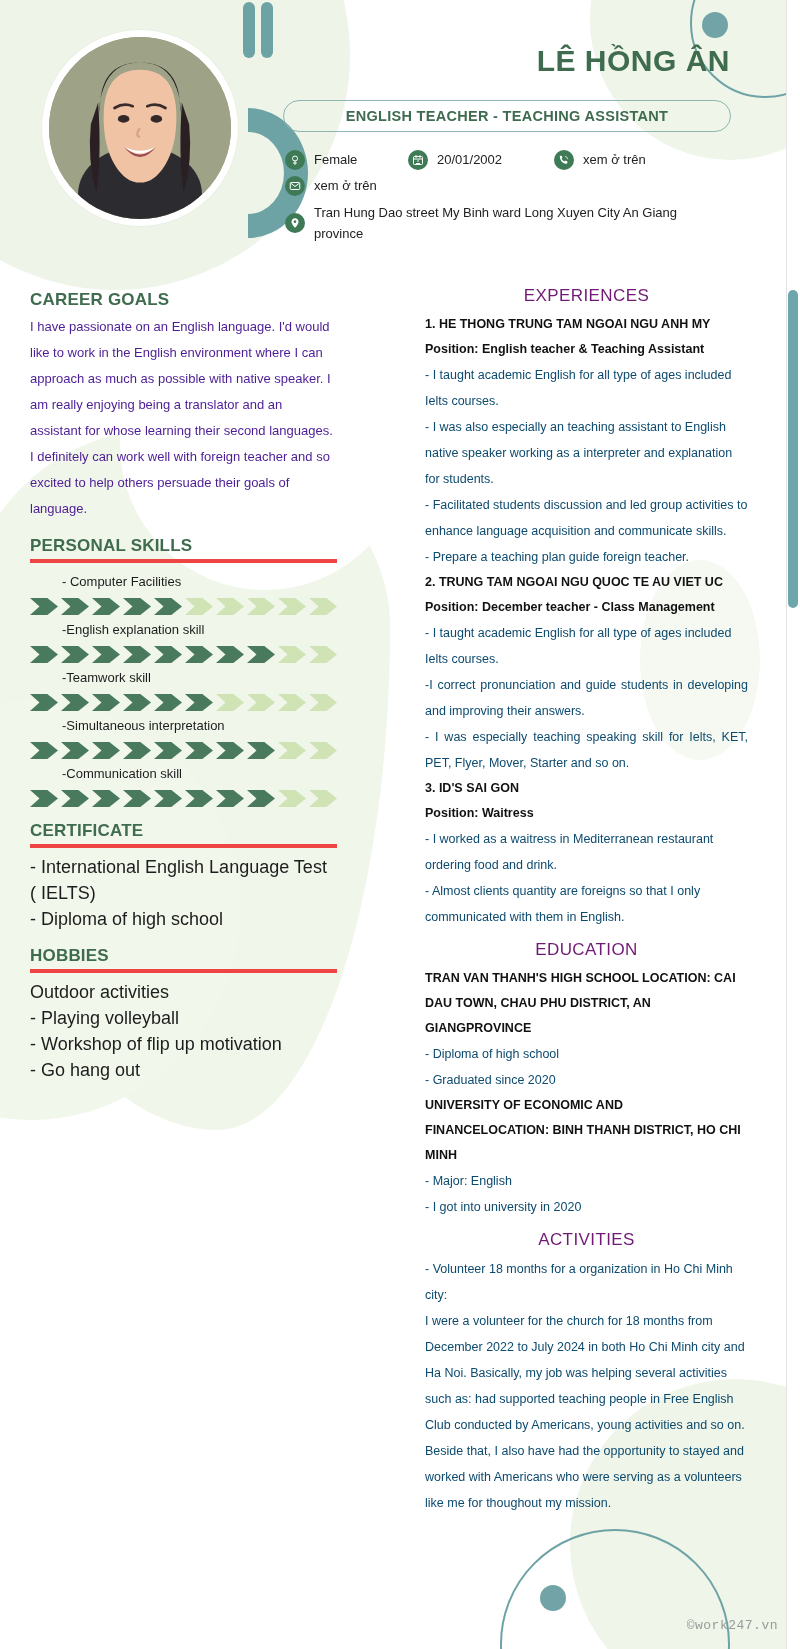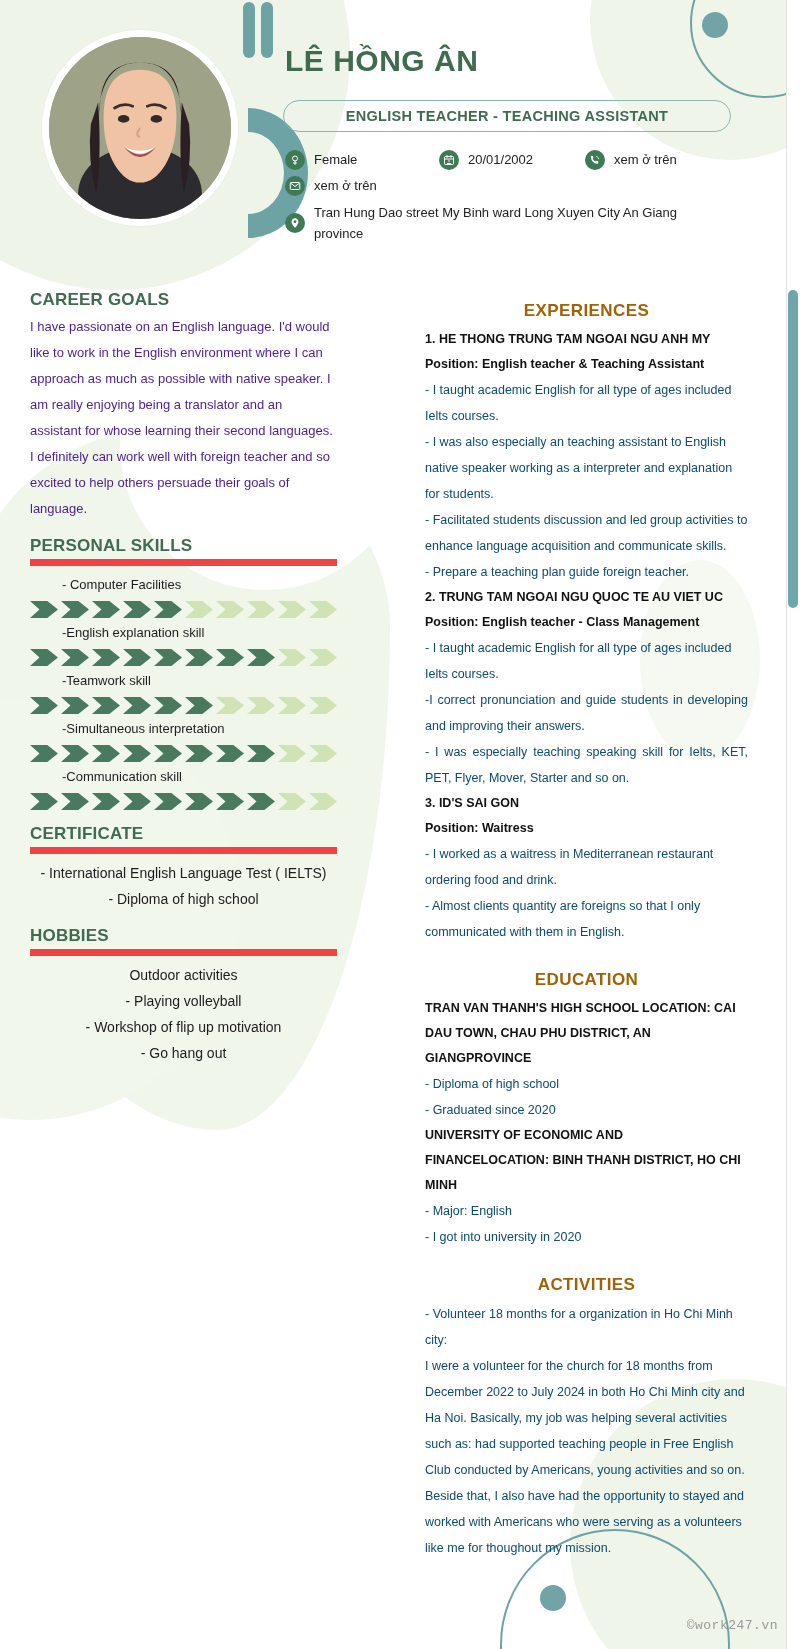--- a/index.html
+++ b/index.html
@@ -127,21 +127,21 @@
     overflow: hidden;
     position: relative;
     background: #9a9e82;
   }
   .photo svg { display:block; width:100%; height:100%; }
 
   .name {
     position: absolute;
     left: 285px; top: 44px;
     width: 445px;
-    text-align: left;
+    text-align: right;
     font-size: 30px;
     font-weight: bold;
     letter-spacing: .5px;
     color: #3f6b4f;
   }
   .title-pill {
     position: absolute;
     left: 283px; top: 100px;
     width: 448px;
     height: 32px;
@@ -158,21 +158,21 @@
   .contact {
     position: absolute;
     left: 285px; top: 150px;
     width: 452px;
     font-size: 13px;
     color: #222;
   }
   .contact-row { display: flex; align-items: flex-start; margin-bottom: 6px; }
   .citem { display: flex; align-items: center; }
   .citem.gender { width: 123px; }
-  .citem.dob { width: 146px; margin-left: 31px; }
+  .citem.dob { width: 146px; }
   .ico {
     width: 20px; height: 20px;
     border-radius: 50%;
     background: #3f7a56;
     color: #fff;
     display: inline-flex;
     align-items: center;
     justify-content: center;
     margin-right: 9px;
     flex: 0 0 20px;
@@ -187,32 +187,32 @@
   .col-right { width: 440px; padding: 8px 52px 0 22px; position: relative; }
 
   h2.sec-left {
     font-size: 17px;
     font-weight: bold;
     color: #3f6b4f;
     letter-spacing: .2px;
     margin-top: 14px;
     margin-bottom: 4px;
   }
-  h2.sec-left.ruled { border-bottom: 7px solid #ef4444; padding-bottom: 3px; margin-bottom: 6px; }
+  h2.sec-left.ruled { border-bottom: 4px solid #ef4444; padding-bottom: 3px; margin-bottom: 6px; }
   h2.sec-right {
     font-size: 17px;
-    font-weight: bold;
-    color: #a16207;
+    font-weight: normal;
+    color: #701a75;
     text-align: center;
     letter-spacing: .4px;
-    margin: 25px 0 6px;
+    margin: 10px 0 6px;
   }
 
   .para { font-size: 13px; line-height: 26px; color: #4c1d95; }
-  .li { font-size: 14px; line-height: 26px; color: #1d1d1d; text-align: center; }
+  .li { font-size: 18px; line-height: 26px; color: #1d1d1d; }
 
   
   .skill-label { font-size: 13px; line-height: 26px; color: #1d1d1d; margin-left: 32px; }
   .chevrons { display: flex; gap: 3px; margin: 3px 0 2px; }
   .chev {
     width: 28px; height: 17px;
     background: #cfe3b4;
     clip-path: polygon(0 0, 62% 0, 100% 50%, 62% 100%, 0 100%, 34% 50%);
   }
   .chev.on { background: #4a7a5d; }
@@ -447,21 +447,21 @@
         <div class="r-head">1. HE THONG TRUNG TAM NGOAI NGU ANH MY</div>
         <div class="r-head">Position: English teacher &amp; Teaching Assistant</div>
         <div class="r-text">- I taught academic English for all type of ages included Ielts courses.</div>
         <div class="r-text"> - I was also especially an teaching assistant to English native speaker working as a interpreter and explanation for students.</div>
         <div class="r-text">- Facilitated students discussion and led group activities to enhance language acquisition and communicate skills.</div>
         <div class="r-text">- Prepare a teaching plan guide foreign teacher.</div>
       </div>
 
       <div>
         <div class="r-head">2. TRUNG TAM NGOAI NGU QUOC TE AU VIET UC</div>
-        <div class="r-head">Position: English teacher - Class Management</div>
+        <div class="r-head">Position: December teacher - Class Management</div>
         <div class="r-text">- I taught academic English for all type of ages included Ielts courses.</div>
         <div class="r-text just">-I correct pronunciation and guide students in developing and improving their answers.</div>
         <div class="r-text just">- I was especially teaching speaking skill for Ielts, KET, PET, Flyer, Mover, Starter and so on.</div>
       </div>
 
       <div>
         <div class="r-head">3. ID'S SAI GON</div>
         <div class="r-head">Position: Waitress</div>
         <div class="r-text">-  I worked as a waitress in Mediterranean restaurant ordering food and drink.</div>
         <div class="r-text">- Almost clients quantity are foreigns so that I only communicated with them in English.</div>

